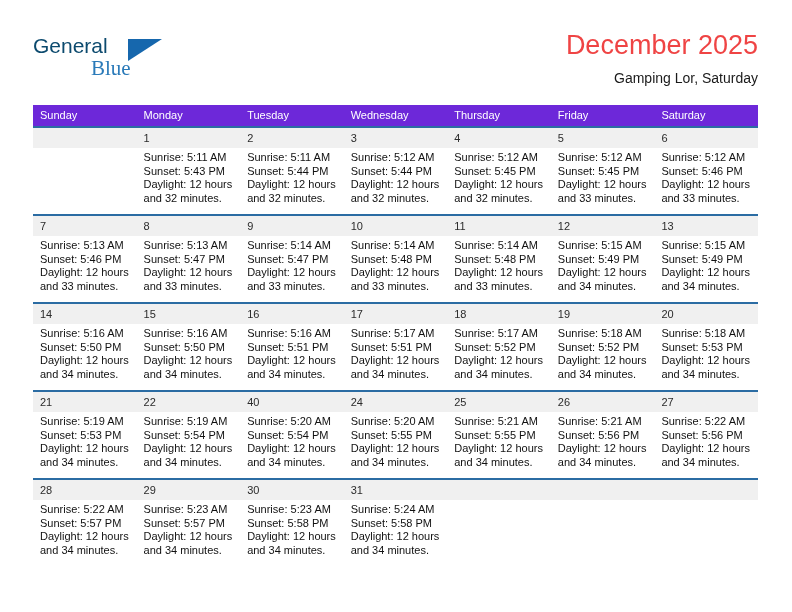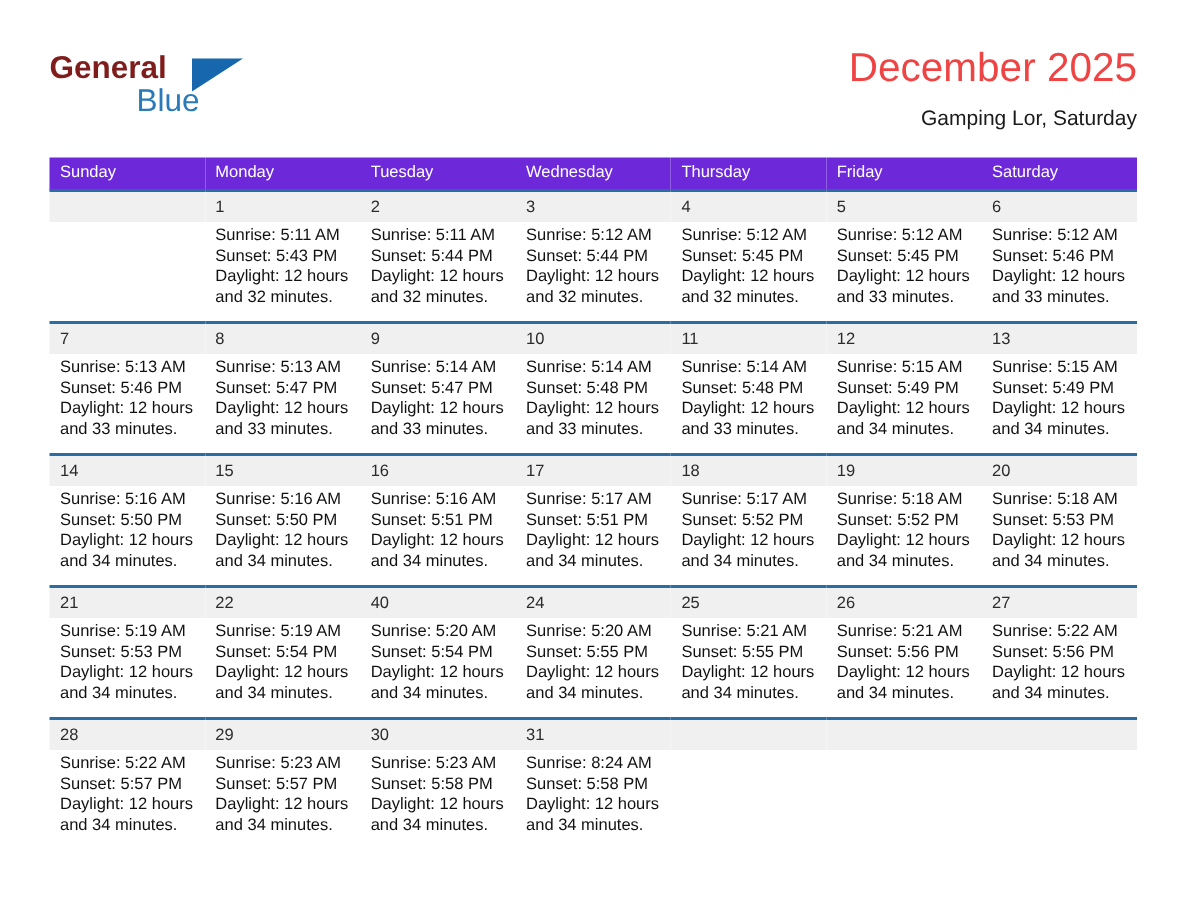--- a/index.html
+++ b/index.html
@@ -32,31 +32,30 @@
     top: 2px;
     width: 220px;
     height: 60px;
   }
   .brand-general {
     position: absolute;
     left: 0;
     top: 4px;
     font-size: 21px;
     letter-spacing: 0px;
-    color: #7f1d1d;
+    color: #0c4a6e;
     font-family: "Liberation Sans", sans-serif;
-    font-weight: bold;
   }
   .brand-blue {
     position: absolute;
     left: 58px;
     top: 26px;
     font-size: 21px;
     color: #2a7ab9;
-    font-family: Liberation Sans, sans-serif;
+    font-family: Liberation Serif, serif;
   }
   .brand-tri {
     position: absolute;
     left: 95px;
     top: 9px;
     width: 0;
     height: 0;
     border-left: 34px solid #1667ad;
     border-bottom: 22px solid transparent;
   }
@@ -444,21 +443,21 @@
               <div class="info">
                 <div>Sunrise: 5:23 AM</div>
                 <div>Sunset: 5:58 PM</div>
                 <div>Daylight: 12 hours</div>
                 <div>and 34 minutes.</div>
               </div>
             </td>
             <td>
               <span class="daynum">31</span>
               <div class="info">
-                <div>Sunrise: 8:24 AM</div>
+                <div>Sunrise: 5:24 AM</div>
                 <div>Sunset: 5:58 PM</div>
                 <div>Daylight: 12 hours</div>
                 <div>and 34 minutes.</div>
               </div>
             </td>
             <td class="empty">
               <span class="daynum"></span>
             </td>
             <td class="empty">
               <span class="daynum"></span>

